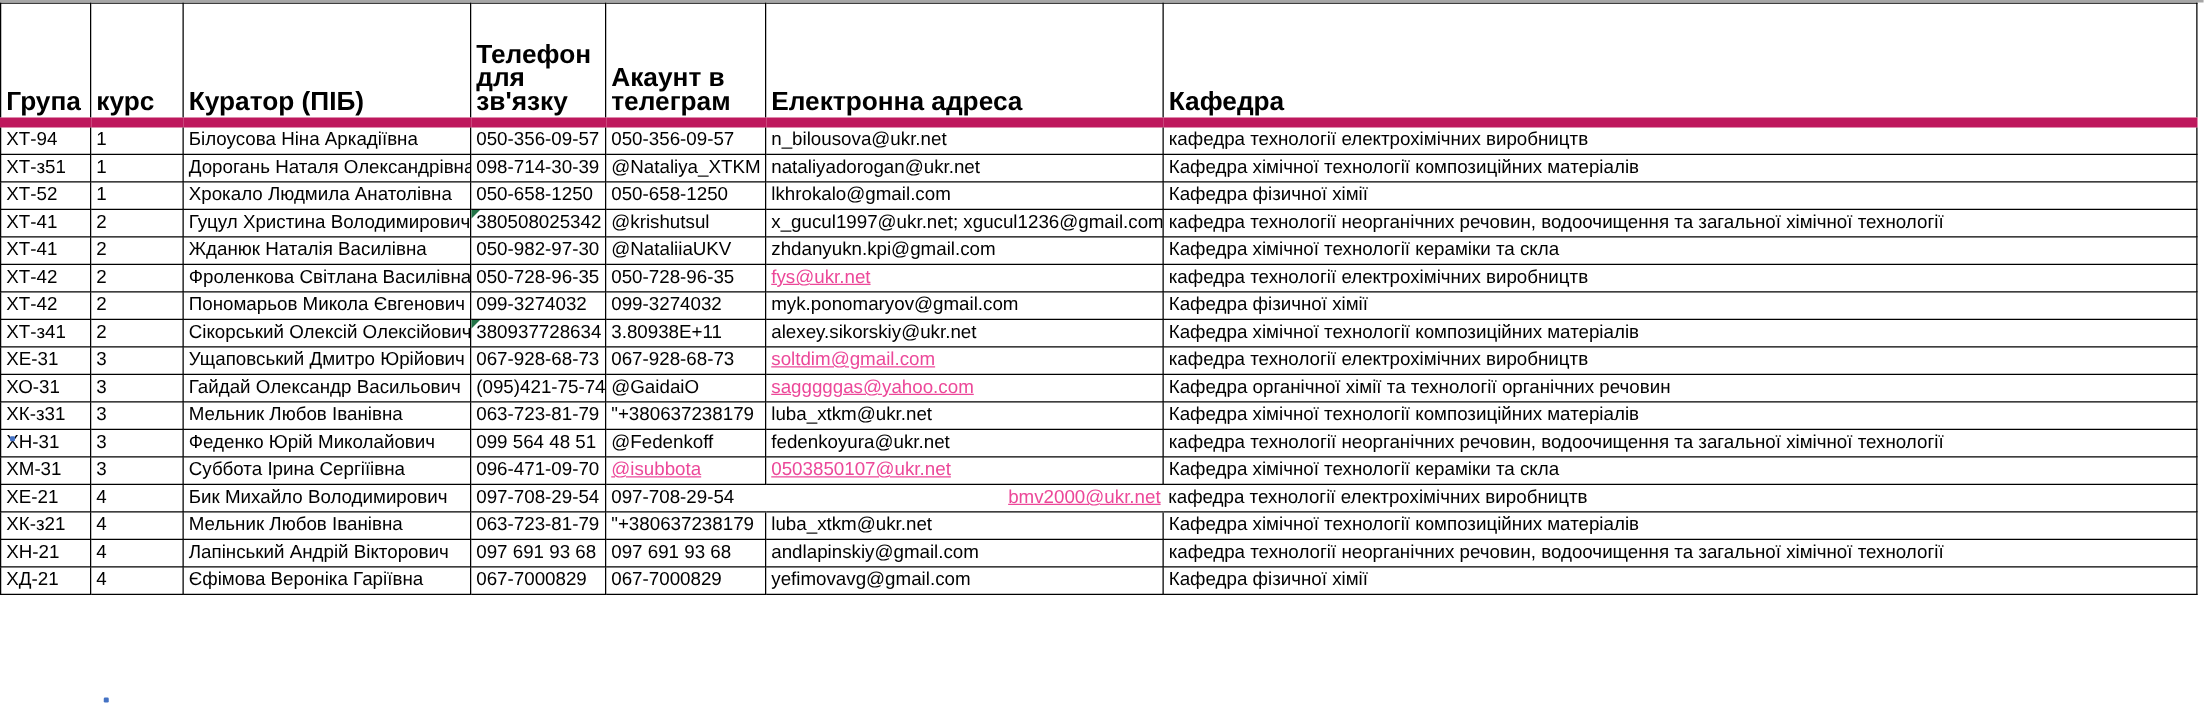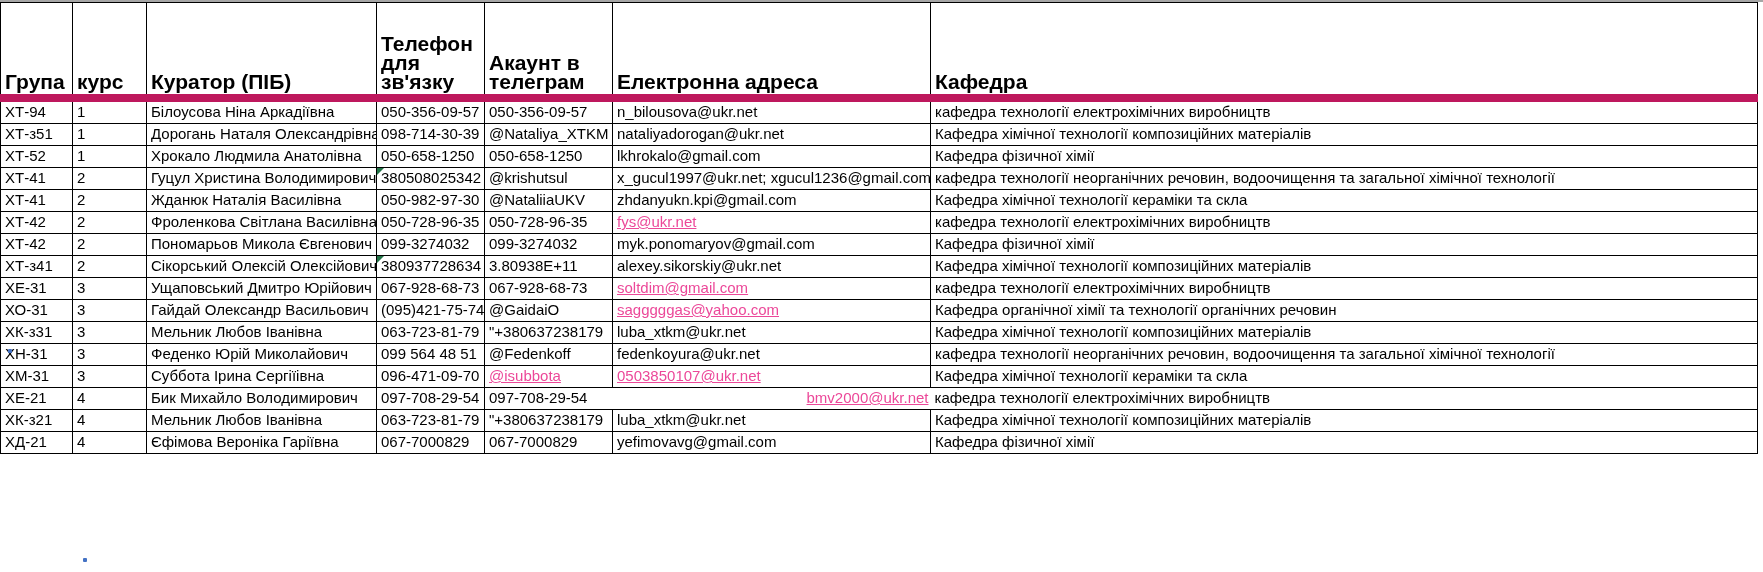--- a/index.html
+++ b/index.html
@@ -247,20 +247,29 @@
     <tr>
       <td>ХК-з21</td>
       <td>4</td>
       <td>Мельник Любов Іванівна</td>
       <td>063-723-81-79</td>
       <td>"+380637238179</td>
       <td>luba_xtkm@ukr.net</td>
       <td>Кафедра хімічної технології композиційних матеріалів</td>
     </tr>
 
+    <tr>
+      <td>ХН-21</td>
+      <td>4</td>
+      <td>Лапінський Андрій Вікторович</td>
+      <td>097 691 93 68</td>
+      <td>097 691 93 68</td>
+      <td>andlapinskiy@gmail.com</td>
+      <td>кафедра технології неорганічних речовин, водоочищення та загальної хімічної технології</td>
+    </tr>
 
     <tr>
       <td>ХД-21</td>
       <td>4</td>
       <td>Єфімова Вероніка Гаріївна</td>
       <td>067-7000829</td>
       <td>067-7000829</td>
       <td>yefimovavg@gmail.com</td>
       <td>Кафедра фізичної хімії</td>
     </tr>

